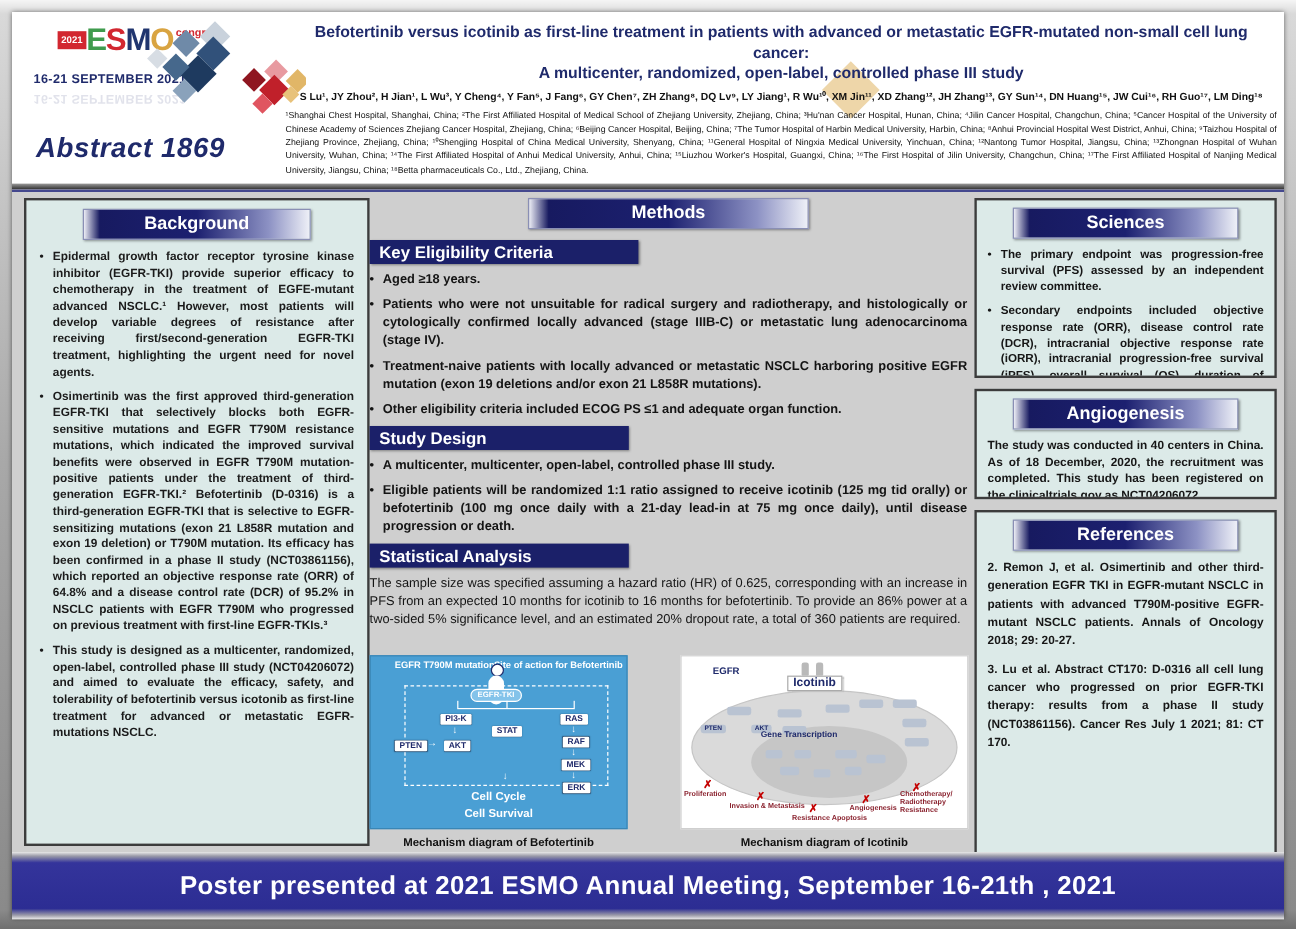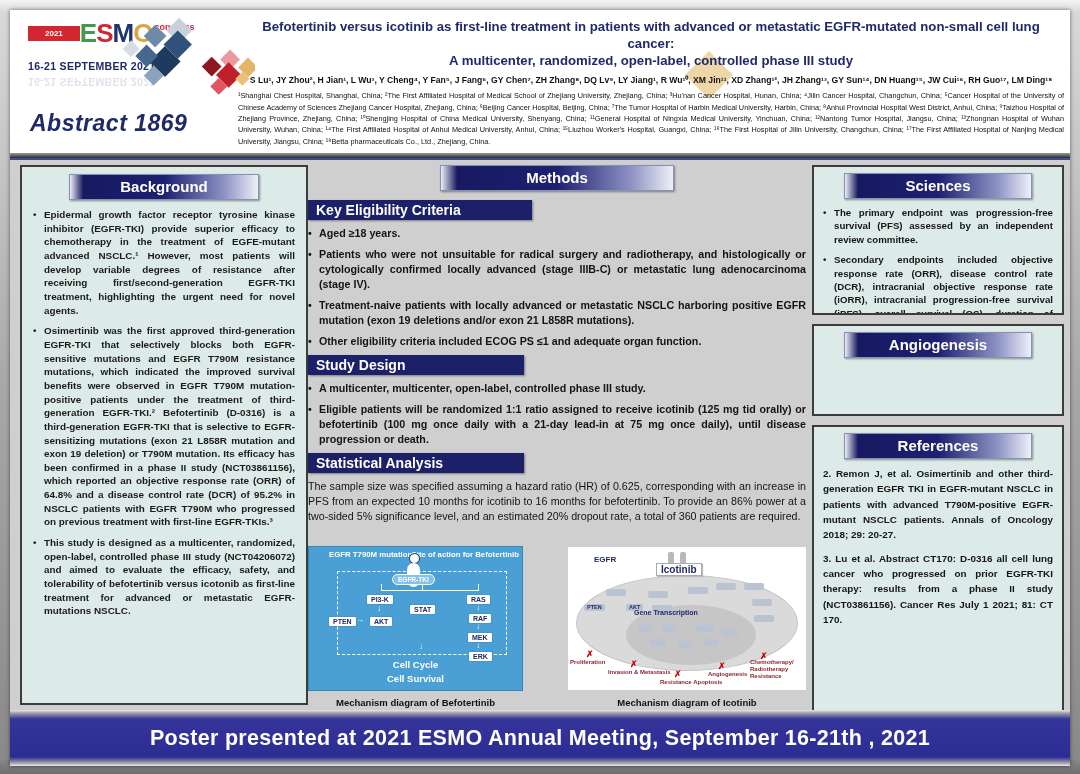--- a/index.html
+++ b/index.html
@@ -4,21 +4,21 @@
 <style>
   html,body{margin:0;padding:0;background:#6e6e6e;}
   .poster{position:relative;width:1080px;height:774px;font-family:"Liberation Sans",sans-serif;
     background:linear-gradient(180deg,#f5f5f5 0%,#d9d9d9 1.5%,#a8a8a8 50%,#8a8a8a 98%,#6f6f6f 100%);overflow:hidden;}
   .canvas{position:absolute;left:10px;top:10px;width:1060px;height:756px;background:#fff;box-shadow:0 0 4px rgba(0,0,0,.55);}
   
   .header{position:absolute;left:0;top:0;width:1060px;height:143px;background:#fff;}
   .hdr-sep{position:absolute;left:0;top:143px;width:1060px;height:5px;background:linear-gradient(180deg,#9a9a9a,#2c2c2c);}
   .logo-block{position:absolute;left:18px;top:10px;width:210px;height:92px;}
   .logo-row{display:flex;align-items:flex-start;}
-  .logo-year{background:#d22730;color:#fff;font-weight:bold;font-size:8px;padding:3px 17px;margin-top:6px;}
+  .logo-year{background:#d22730;color:#fff;font-weight:bold;font-size:8px;padding:3px 3px;margin-top:6px;margin-left:20px;}
   .logo-esmo{font-weight:bold;font-size:26px;letter-spacing:-1px;line-height:26px;}
   .logo-congress{color:#d22730;font-weight:bold;font-size:9px;margin-top:2px;margin-left:2px;}
   .logo-dates{color:#1f2a6b;font-weight:bold;font-size:10.5px;margin-top:14px;letter-spacing:.3px;}
   .logo-reflect{transform:scaleY(-1);opacity:.13;color:#1f2a6b;font-weight:bold;font-size:10.5px;margin-top:4px;letter-spacing:.3px;}
   .crystals{position:absolute;left:95px;top:-4px;}
   .gold-ghost{position:absolute;left:682px;top:48px;width:34px;height:34px;background:#d9a441;opacity:.45;transform:rotate(45deg);}
   .abstract-no{position:absolute;left:20px;top:100px;color:#1f2a6b;font-weight:bold;font-style:italic;font-size:23px;letter-spacing:.5px;}
   .title-block{position:absolute;left:228px;top:8px;width:826px;}
   .title-l1,.title-l2{color:#1f2a6b;font-weight:bold;font-size:13.2px;text-align:center;line-height:1.3;}
   .authors{font-size:8.6px;font-weight:bold;color:#111;text-align:center;margin-top:5px;}
@@ -255,20 +255,21 @@
       <div class="rpanel" style="height:146px">
         <div class="hdr-bar">Sciences</div>
         <div class="r-text">
           <div class="bullet">The primary endpoint was progression-free survival (PFS) assessed by an independent review committee.</div>
           <div class="bullet">Secondary endpoints included objective response rate (ORR), disease control rate (DCR), intracranial objective response rate (iORR), intracranial progression-free survival (iPFS), overall survival (OS), duration of response (DOR) and safety.</div>
         </div>
       </div>
 
       <div class="rpanel" style="height:88px">
         <div class="hdr-bar">Angiogenesis</div>
+        <div class="prog-text">The study was conducted in 40 centers in China. As of 18 December, 2020, the recruitment was completed. This study has been registered on the clinicaltrials.gov as NCT04206072.</div>
       </div>
 
       <div class="rpanel" style="height:289px">
         <div class="hdr-bar">References</div>
         <div class="refs">
           <div class="ref">2. Remon J, et al. Osimertinib and other third-generation EGFR TKI in EGFR-mutant NSCLC in patients with advanced T790M-positive EGFR-mutant NSCLC patients. Annals of Oncology 2018; 29: 20-27.</div>
           <div class="ref">3. Lu et al. Abstract CT170: D-0316 all cell lung cancer who progressed on prior EGFR-TKI therapy: results from a phase II study (NCT03861156). Cancer Res July 1 2021; 81: CT 170.</div>
         </div>
       </div>
 

